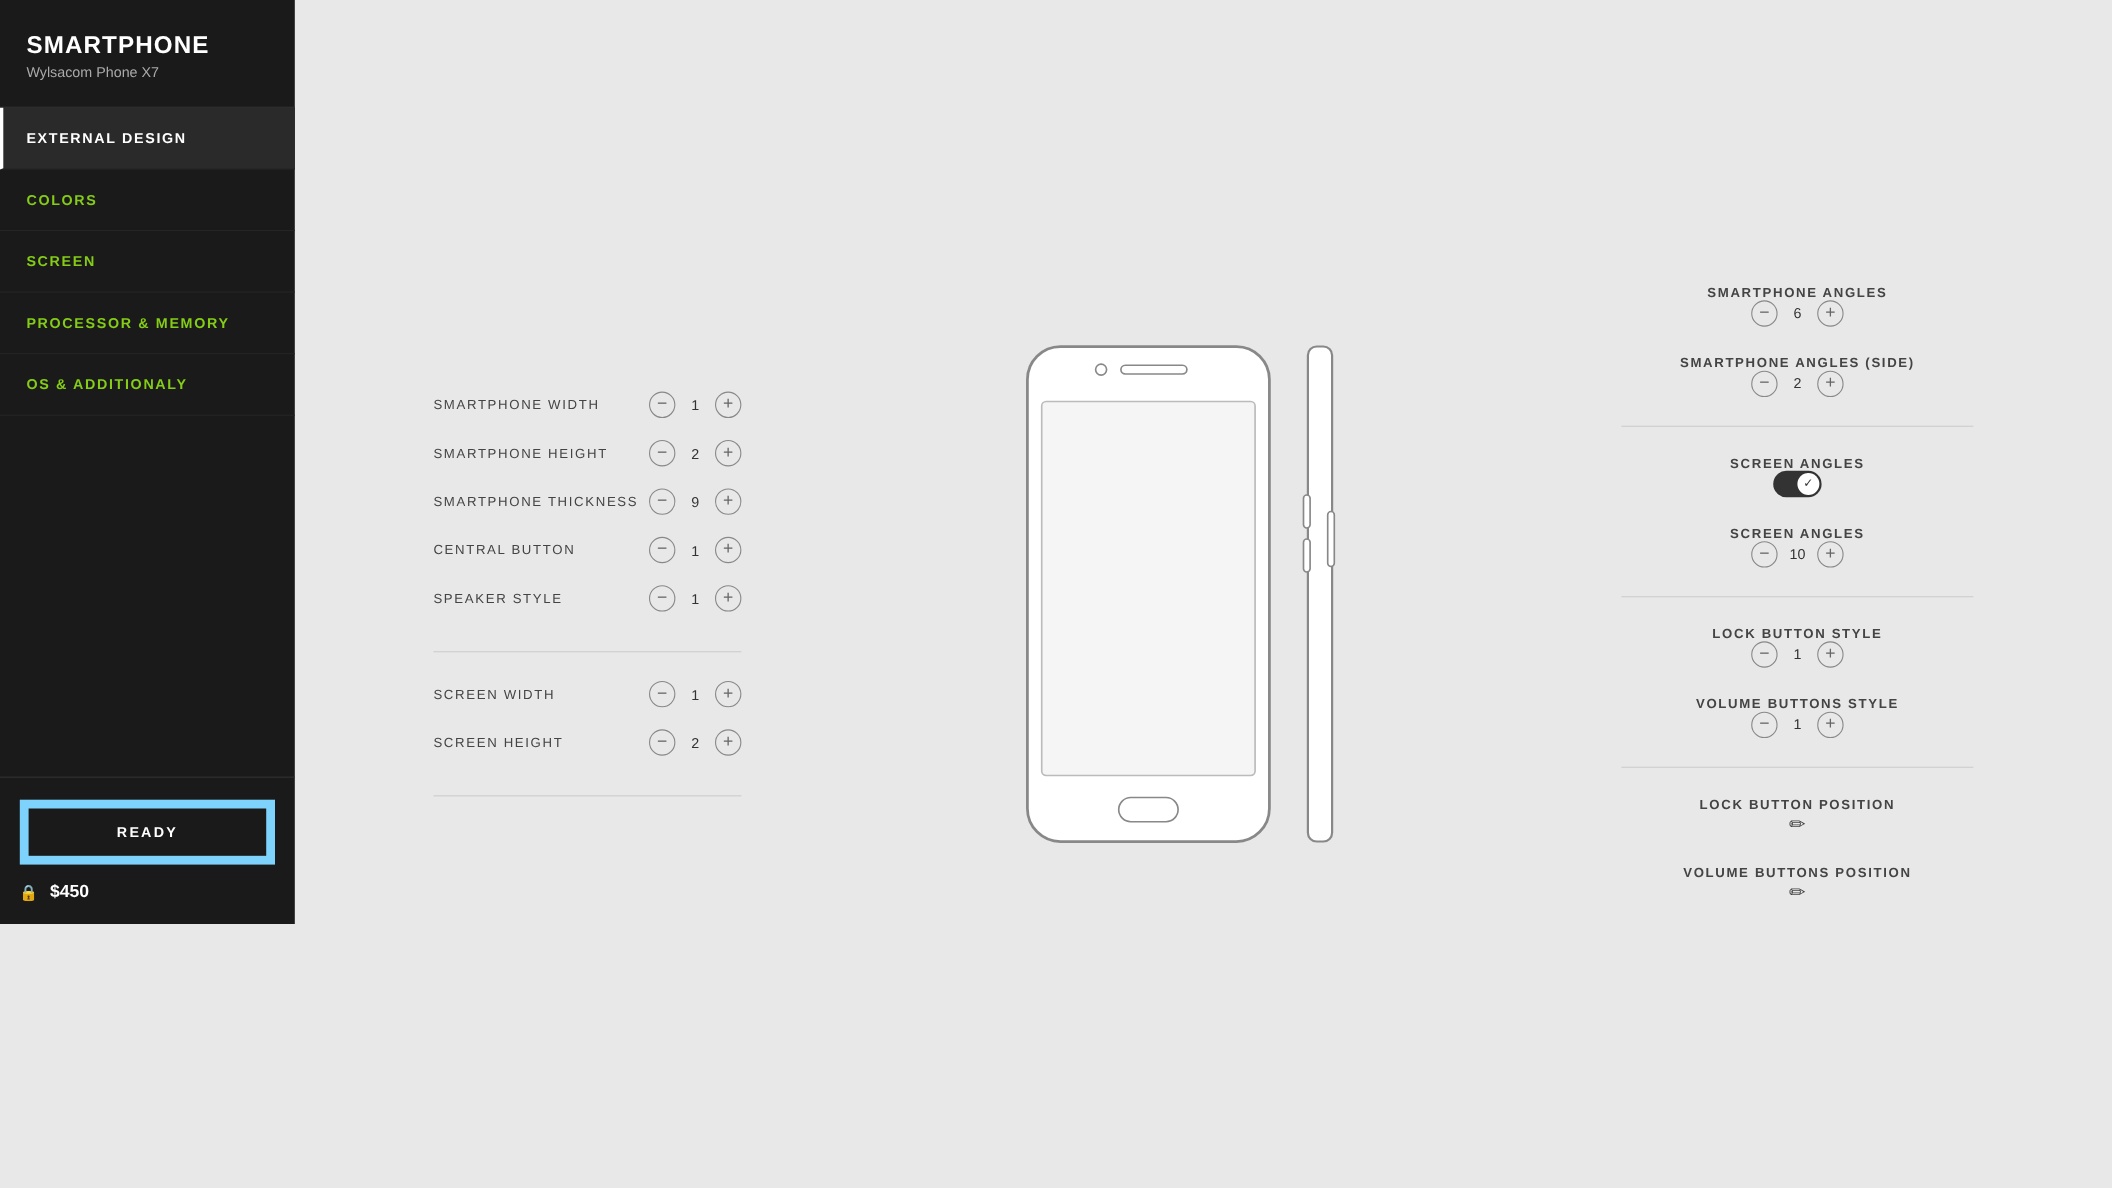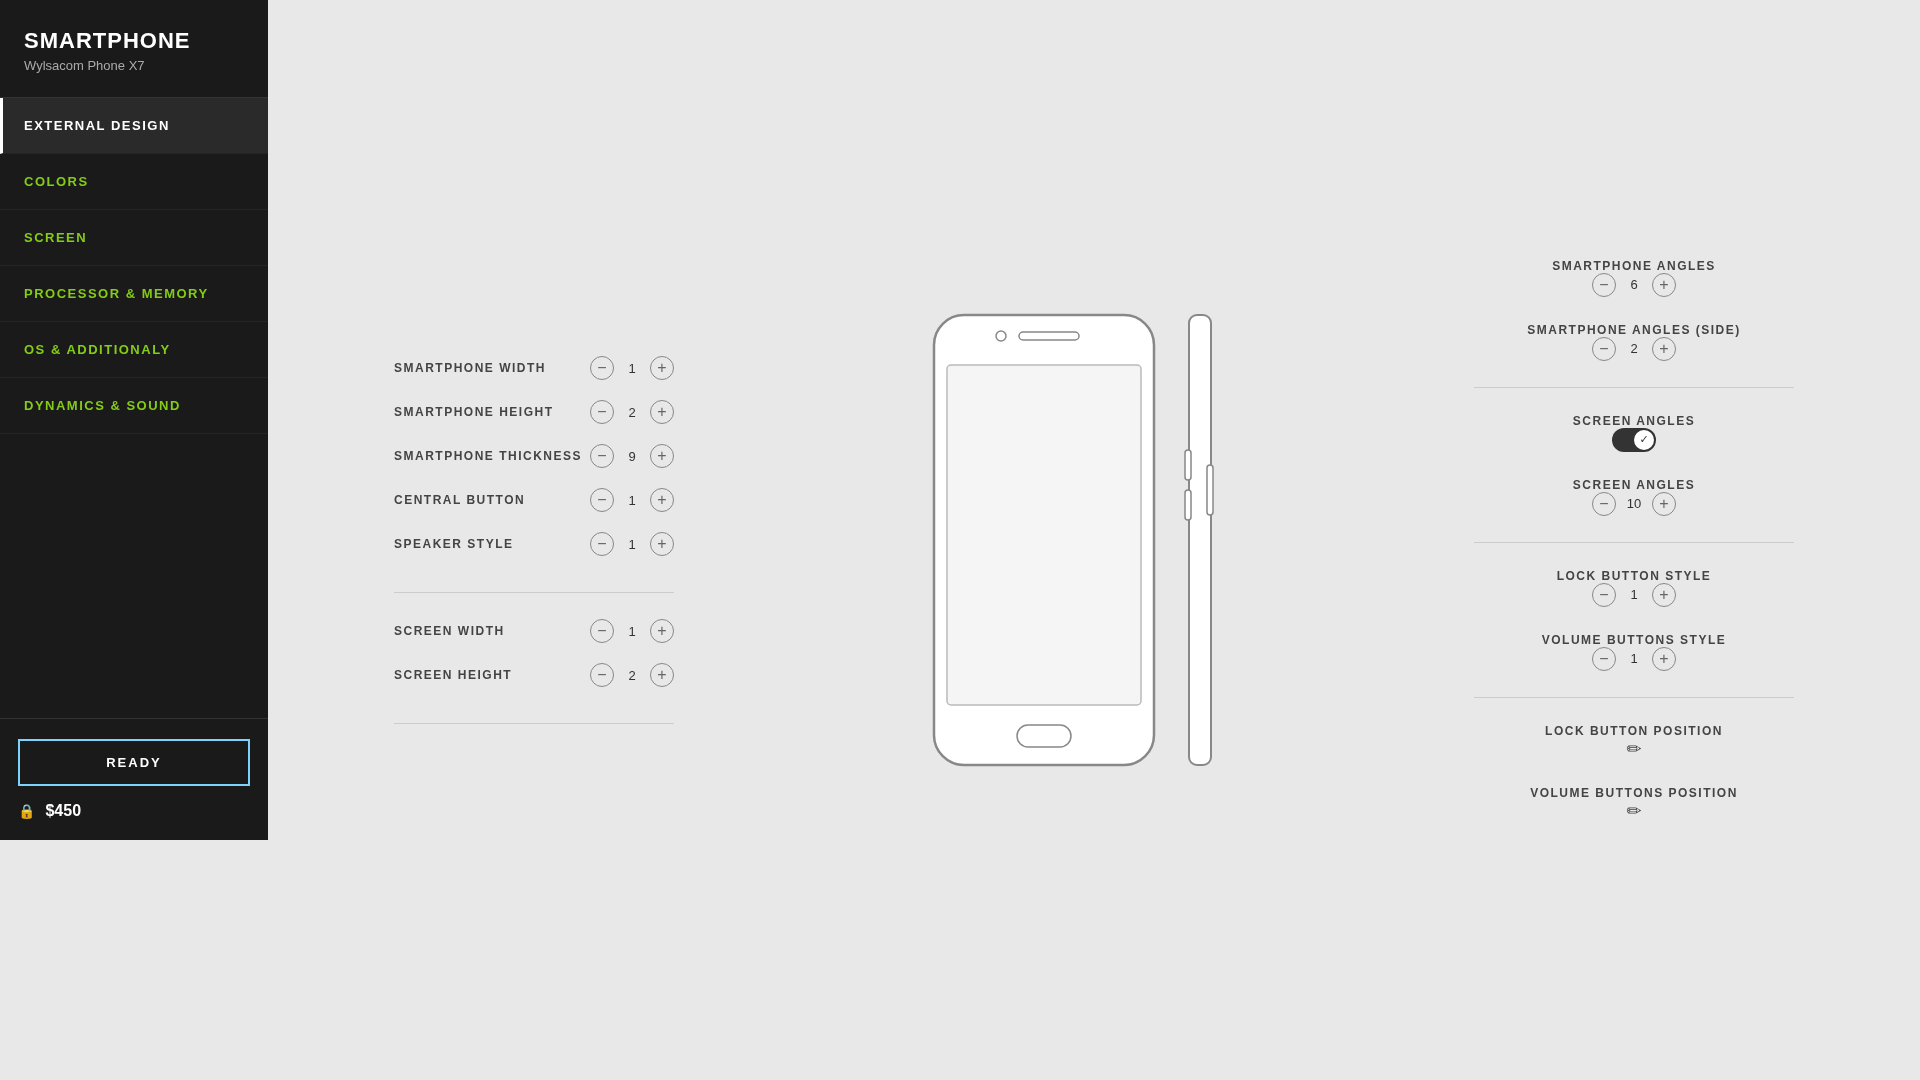--- a/index.html
+++ b/index.html
@@ -67,21 +67,21 @@
     .sidebar-footer {
       padding: 20px 18px;
       border-top: 1px solid #333;
       display: flex;
       flex-direction: column;
       gap: 16px;
     }
 
     .ready-btn {
       background: transparent;
-      border: 2px solid #7dd3fc;
+      border: 8px solid #7dd3fc;
       color: #ffffff;
       font-size: 13px;
       font-weight: 600;
       letter-spacing: 2px;
       padding: 14px;
       cursor: pointer;
       width: 100%;
     }
 
     .price-display {
@@ -132,21 +132,21 @@
 
     .control-row {
       display: flex;
       align-items: center;
       justify-content: space-between;
       padding: 10px 0;
     }
 
     .control-label {
       font-size: 12px;
-      font-weight: 700;
+      font-weight: 400;
       letter-spacing: 1.5px;
       color: #444;
     }
 
     .control-stepper {
       display: flex;
       align-items: center;
       gap: 10px;
     }
 
@@ -289,21 +289,20 @@
     <div class="sidebar-brand">SMARTPHONE</div>
     <div class="sidebar-subtitle">Wylsacom Phone X7</div>
   </div>
 
   <nav class="sidebar-nav">
     <div class="nav-item active">EXTERNAL DESIGN</div>
     <div class="nav-item">COLORS</div>
     <div class="nav-item">SCREEN</div>
     <div class="nav-item">PROCESSOR &amp; MEMORY</div>
     <div class="nav-item">OS &amp; ADDITIONALY</div>
-    <div class="nav-item">DYNAMICS &amp; SOUND</div>
   </nav>
 
   <div class="sidebar-footer">
     <button class="ready-btn">READY</button>
     <div class="price-display">
       <span class="price-icon">🔒</span>
       <span>$450</span>
     </div>
   </div>
 </div>

